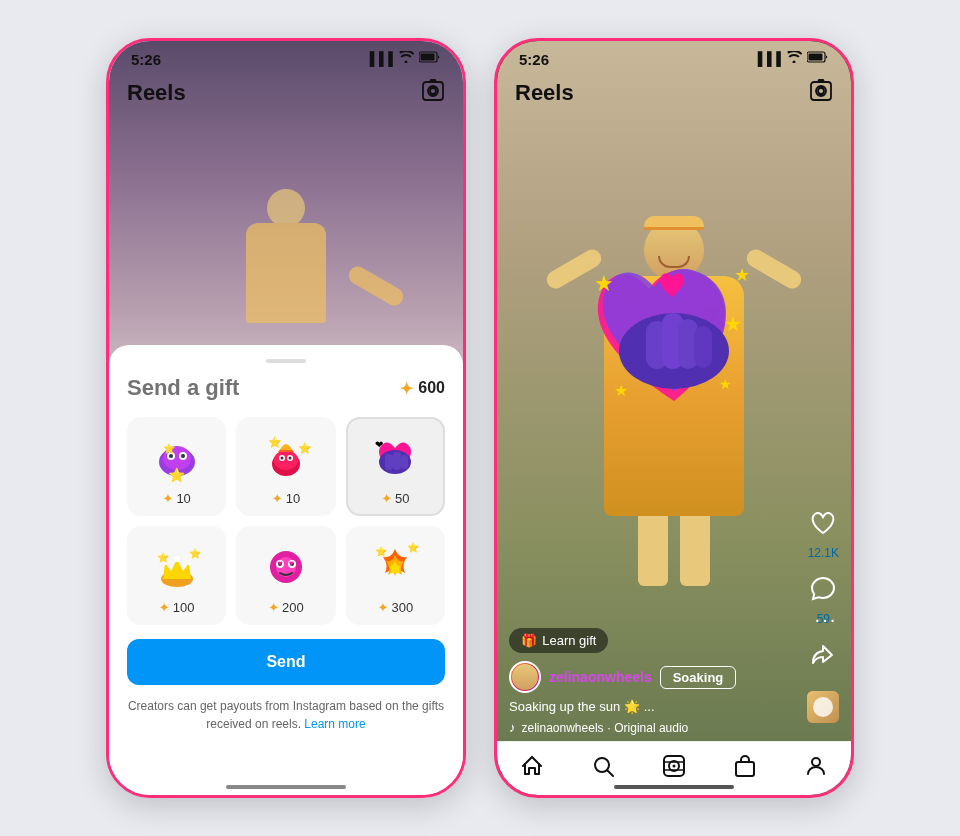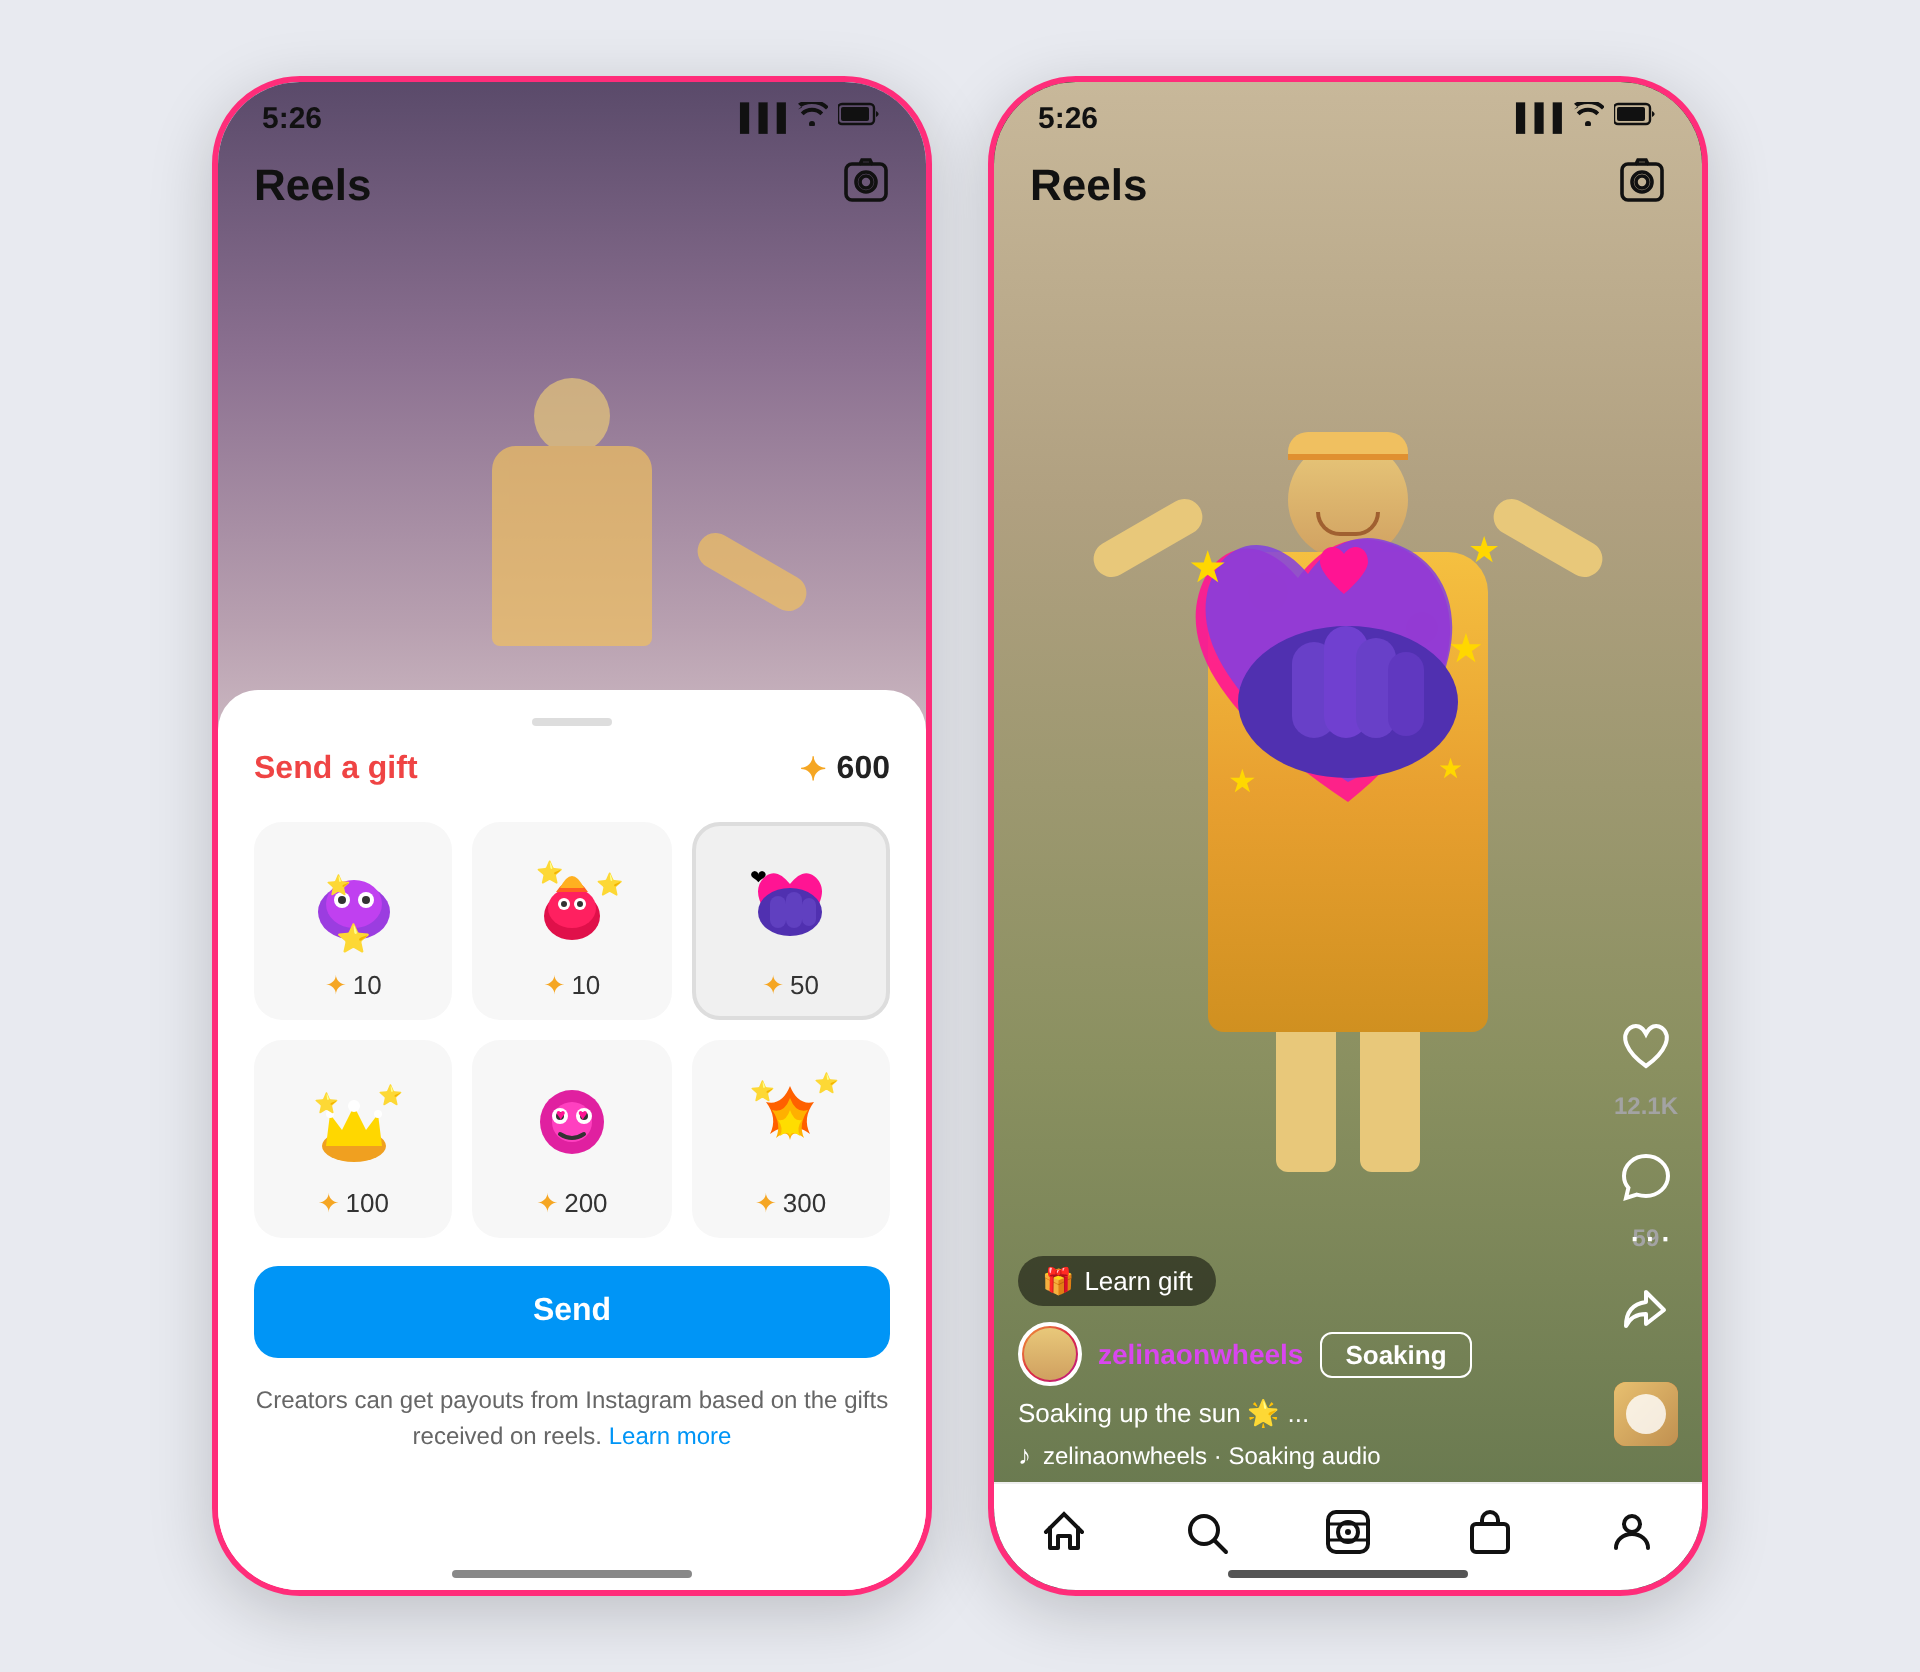--- a/index.html
+++ b/index.html
@@ -147,23 +147,23 @@
       border-radius: 2px;
       margin: 0 auto 12px;
     }
     .gift-sheet-header {
       display: flex;
       justify-content: space-between;
       align-items: center;
       margin-bottom: 16px;
     }
     .gift-sheet-title {
-      font-size: 16px;
+      font-size: 22px;
       font-weight: 600;
-      color: #ef4444;
+      color: #737373;
     }
     .gift-coins {
       display: flex;
       align-items: center;
       gap: 5px;
       font-size: 16px;
       font-weight: 600;
       color: #222;
     }
     .coin-icon {
@@ -274,22 +274,22 @@
       flex-direction: column;
       align-items: center;
       gap: 3px;
     }
     .action-icon {
       font-size: 26px;
       color: #fff;
     }
     .action-count {
       font-size: 12px;
-      color: #a3a3a3;
-      font-weight: 700;
+      color: #0369a1;
+      font-weight: 400;
     }
 
     
     .reel-info {
       position: absolute;
       bottom: 60px;
       left: 12px;
       right: 50px;
       z-index: 15;
     }
@@ -754,21 +754,21 @@
       <div class="user-row">
         <div class="user-avatar">
           <div class="avatar-inner"></div>
         </div>
         <span class="username">zelinaonwheels</span>
         <button class="follow-btn">Soaking</button>
       </div>
       <div class="reel-caption">Soaking up the sun 🌟 ...</div>
       <div class="audio-row">
         <span class="music-note">♪</span>
-        <span>zelinaonwheels · Soaking audio</span>
+        <span>zelinaonwheels · Original audio</span>
       </div>
     </div>
 
     <div class="bottom-nav">
       <div class="nav-item">
         <span class="nav-icon">
           <svg width="24" height="24" viewBox="0 0 24 24">
               <path d="M3 12L12 3l9 9" fill="none" stroke="#111" stroke-width="2" stroke-linecap="round"></path>
               <path d="M5 10v10h4v-6h6v6h4V10" fill="none" stroke="#111" stroke-width="2" stroke-linecap="round" stroke-linejoin="round"></path>
             </svg>

